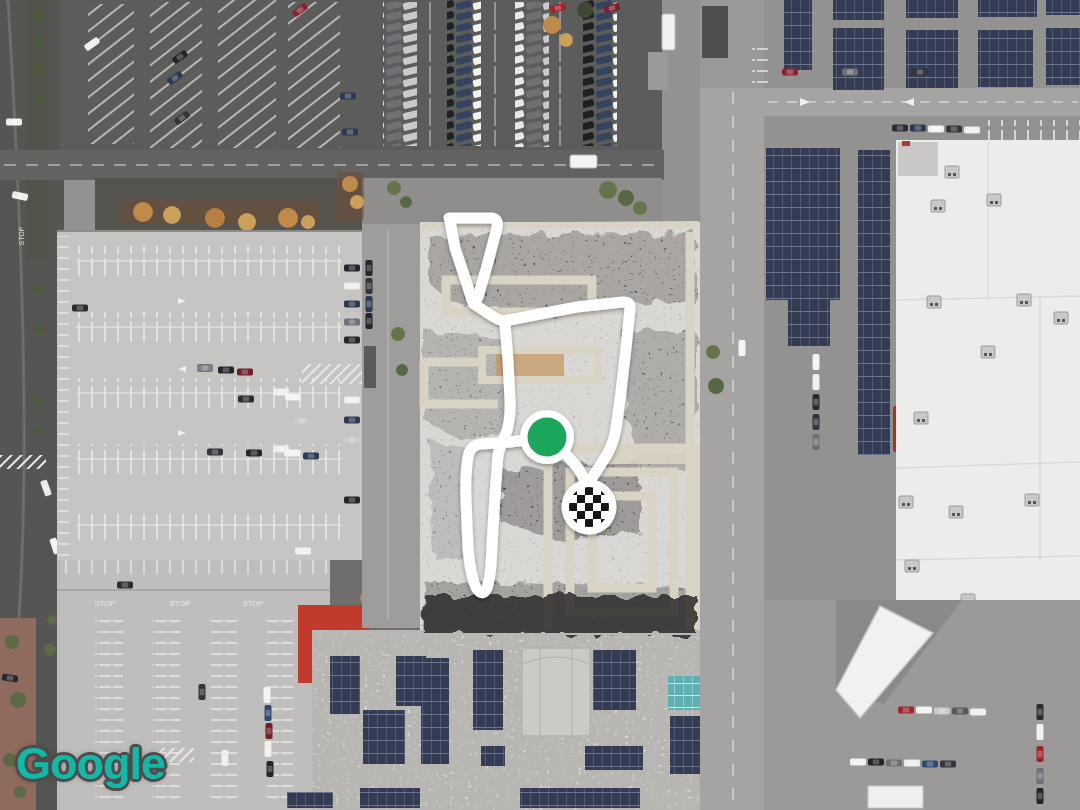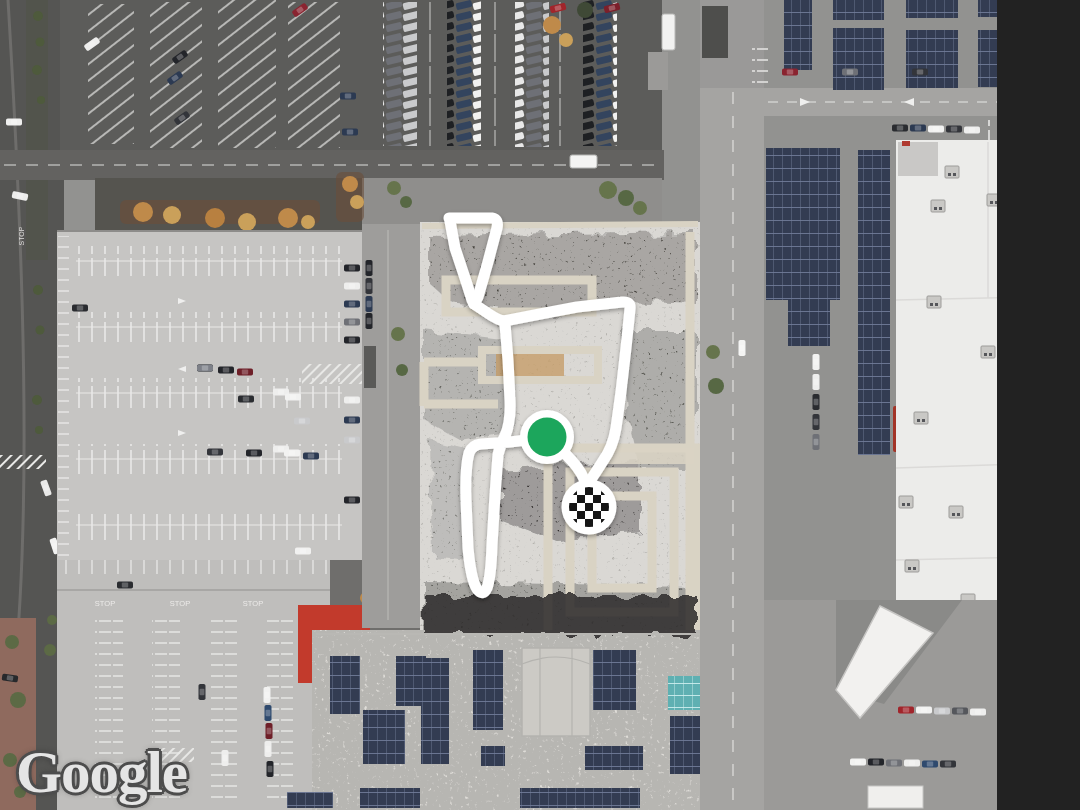--- a/index.html
+++ b/index.html
@@ -1,21 +1,21 @@
 <!DOCTYPE html>
 <html><head>
 <meta charset="utf-8">
 <style>
   html,body{margin:0;padding:0;background:#222;}
-  .stage{position:relative;width:997px;height:810px;overflow:hidden;
+  .stage{position:relative;width:1080px;height:810px;overflow:hidden;
          font-family:"Liberation Sans",sans-serif;}
   .stage svg{position:absolute;left:0;top:0;}
   .watermark{position:absolute;left:16px;top:738px;
-    font-size:59px;font-weight:bold;letter-spacing:-1px;color:#e5e5e5;
-    font-family:Liberation Serif, serif;
+    font-size:45px;font-weight:bold;letter-spacing:-1px;color:#14b8a6;
+    font-family:Liberation Sans, sans-serif;
     text-shadow:
       3px 0 0 #4d4d4d,-3px 0 0 #4d4d4d,0 3px 0 #4d4d4d,0 -3px 0 #4d4d4d,
       2px 2px 0 #4d4d4d,-2px 2px 0 #4d4d4d,2px -2px 0 #4d4d4d,-2px -2px 0 #4d4d4d,
       0 0 6px rgba(40,40,40,.8);}
   .pav{font-family:"Liberation Sans",sans-serif;}
 </style>
 </head>
 <body>
 
 <div class="stage">

